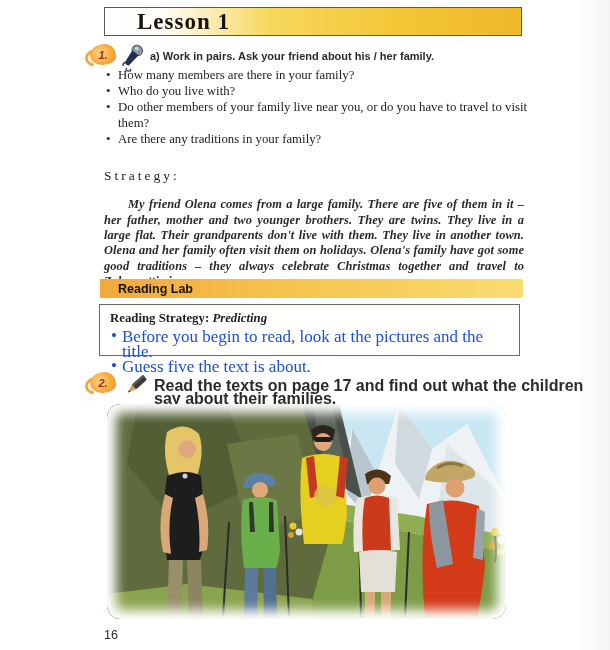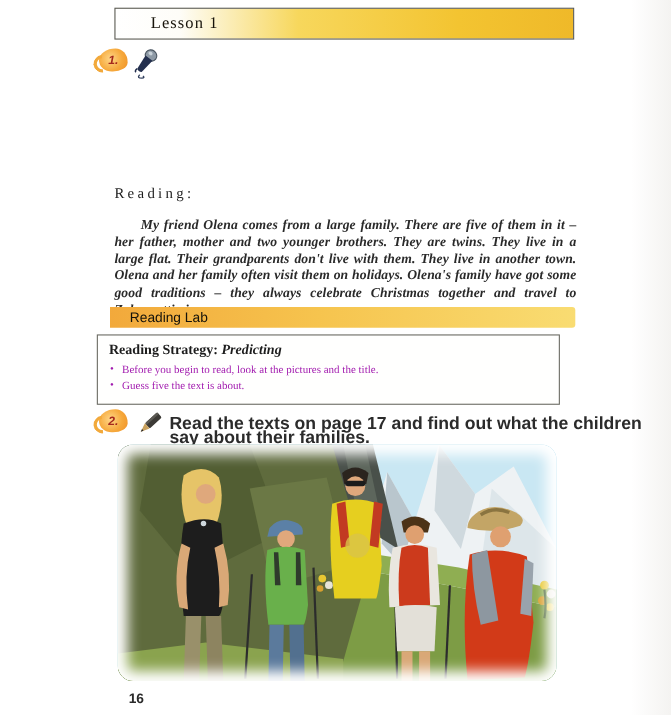--- a/index.html
+++ b/index.html
@@ -14,21 +14,21 @@
 
   
   .lesson-bar{
     position:absolute;left:104px;top:7px;width:418px;height:29px;
     border:1.5px solid #5a5a52;
     background:linear-gradient(90deg,#ffffff 0%,#fefdf8 14%,#f7d75c 40%,#f3c431 75%,#efb929 100%);
     display:flex;align-items:center;
     box-sizing:border-box;
   }
   .lesson-bar h1{
-    margin:0 0 0 32px;font-size:15px;font-weight:normal;color:#17130a;
+    margin:0 0 0 32px;font-size:23px;font-weight:bold;color:#17130a;
     font-family:"Liberation Serif", serif;letter-spacing:1px;
   }
 
   
   .ex-row{position:absolute;display:flex;align-items:flex-start;}
   .splash{
     position:relative;width:26px;height:21px;
     background:radial-gradient(circle at 40% 45%,#ffd687 0%,#f6a93c 55%,#ef8f25 100%);
     border-radius:62% 45% 55% 48% / 55% 62% 42% 52%;
     display:flex;align-items:center;justify-content:center;
@@ -70,54 +70,54 @@
   }
 
   
   .lab-bar{
     position:absolute;left:100px;top:279px;width:423px;height:19px;
     background:linear-gradient(90deg,#f2a93b 0%,#f6c44e 45%,#f9dc72 100%);
     border-radius:0 3px 3px 0;
     display:flex;align-items:center;
   }
   .lab-bar h2{
-    margin:0 0 0 18px;font-size:12.5px;font-weight:normal;color:#14120a;
+    margin:0 0 0 18px;font-size:12.5px;font-weight:bold;color:#14120a;
     font-family:"Liberation Sans", sans-serif;
   }
 
   
   .strategy-box{
-    position:absolute;left:88px;top:304px;width:421px;height:64px;
+    position:absolute;left:99px;top:304px;width:421px;height:52px;
     border:1px solid #6b6b63;background:#fffffe;box-sizing:border-box;
     padding:6px 10px 0 10px;
   }
   .strategy-title{margin:0;font-size:12.8px;color:#1d1d1d;}
   .strategy-title .lbl{font-weight:bold;}
   .strategy-title .it{font-weight:bold;font-style:italic;}
   .strategy-bullets{margin:4px 0 0 0;padding:0;list-style:none;}
   .strategy-bullets li{
-    position:relative;padding-left:12px;font-size:10px;line-height:14.8px;color:#a21caf;
+    position:relative;padding-left:12px;font-size:17px;line-height:14.8px;color:#1d4ed8;
   }
   .strategy-bullets li::before{content:"•";position:absolute;left:1px;top:-1px;}
 
   
   .photo{
     position:absolute;left:107px;top:404px;width:399px;height:215px;
     border-radius:14px;overflow:hidden;background:#cdeaf5;
   }
   .photo svg{display:block;}
   .photo::after{
     content:"";position:absolute;inset:0;border-radius:14px;
     box-shadow:inset 0 0 12px 9px #ffffff;
     pointer-events:none;
   }
 
   .page-num{
-    position:absolute;left:117px;top:628px;
-    font-family:"Liberation Sans", sans-serif;font-weight:bold;font-size:12.5px;color:#2b2b2b;
+    position:absolute;left:104px;top:628px;
+    font-family:"Liberation Sans", sans-serif;font-weight:normal;font-size:12.5px;color:#2b2b2b;
   }
 
   .icon-svg{flex:0 0 auto;}
 </style>
 </head>
 <body>
 
 <div class="sheet">
 
   <div class="lesson-bar">
@@ -130,25 +130,32 @@
     </span>
     <svg class="icon-svg" width="26" height="28" viewBox="0 0 26 28" style="margin:0 4px 0 4px;">
       <g transform="rotate(38 13 12)">
         <ellipse cx="13" cy="5" rx="5.4" ry="5" fill="#8e9aa6" stroke="#4a5560" stroke-width="1"></ellipse>
         <ellipse cx="11.5" cy="3.8" rx="2" ry="1.6" fill="#c9d2d9"></ellipse>
         <path d="M9 8 L17 8 L15.5 22 Q13 24 10.5 22 Z" fill="#232f4e"></path>
         <path d="M10.5 22 q-1 3 1 3.5" fill="none" stroke="#232f4e" stroke-width="1.4"></path>
       </g>
       <path d="M7 24 q-3 3 2 3 q3 0 1 -2" fill="none" stroke="#33405e" stroke-width="1.3"></path>
     </svg>
-  </div>
-
-
-
-  <div class="example-label">Reading:</div>
+    <span class="task-text" style="margin-top:6px;">a) Work in pairs. Ask your friend about his / her family.</span>
+  </div>
+
+  <ul class="qlist">
+    <li>How many members are there in your family?</li>
+    <li>Who do you live with?</li>
+    <li>Do other members of your family live near you, or do you have to travel to visit them?</li>
+    <li>Are there any traditions in your family?</li>
+  </ul>
+
+
+  <div class="example-label">Strategy:</div>
   <p class="example-para">My friend Olena comes from a large family. There are five of them in it – her father, mother and two younger brothers. They are twins. They live in a large flat. Their grandparents don't live with them. They live in another town. Olena and her family often visit them on holidays. Olena's family have got some good traditions – they always celebrate Christmas together and travel to Zakarpattia in summer.</p>
 
   <div class="lab-bar">
     <h2>Reading Lab</h2>
   </div>
 
   <div class="strategy-box">
     <p class="strategy-title">
       <span class="lbl">Reading Strategy:</span>
       <span class="it">Predicting</span>

